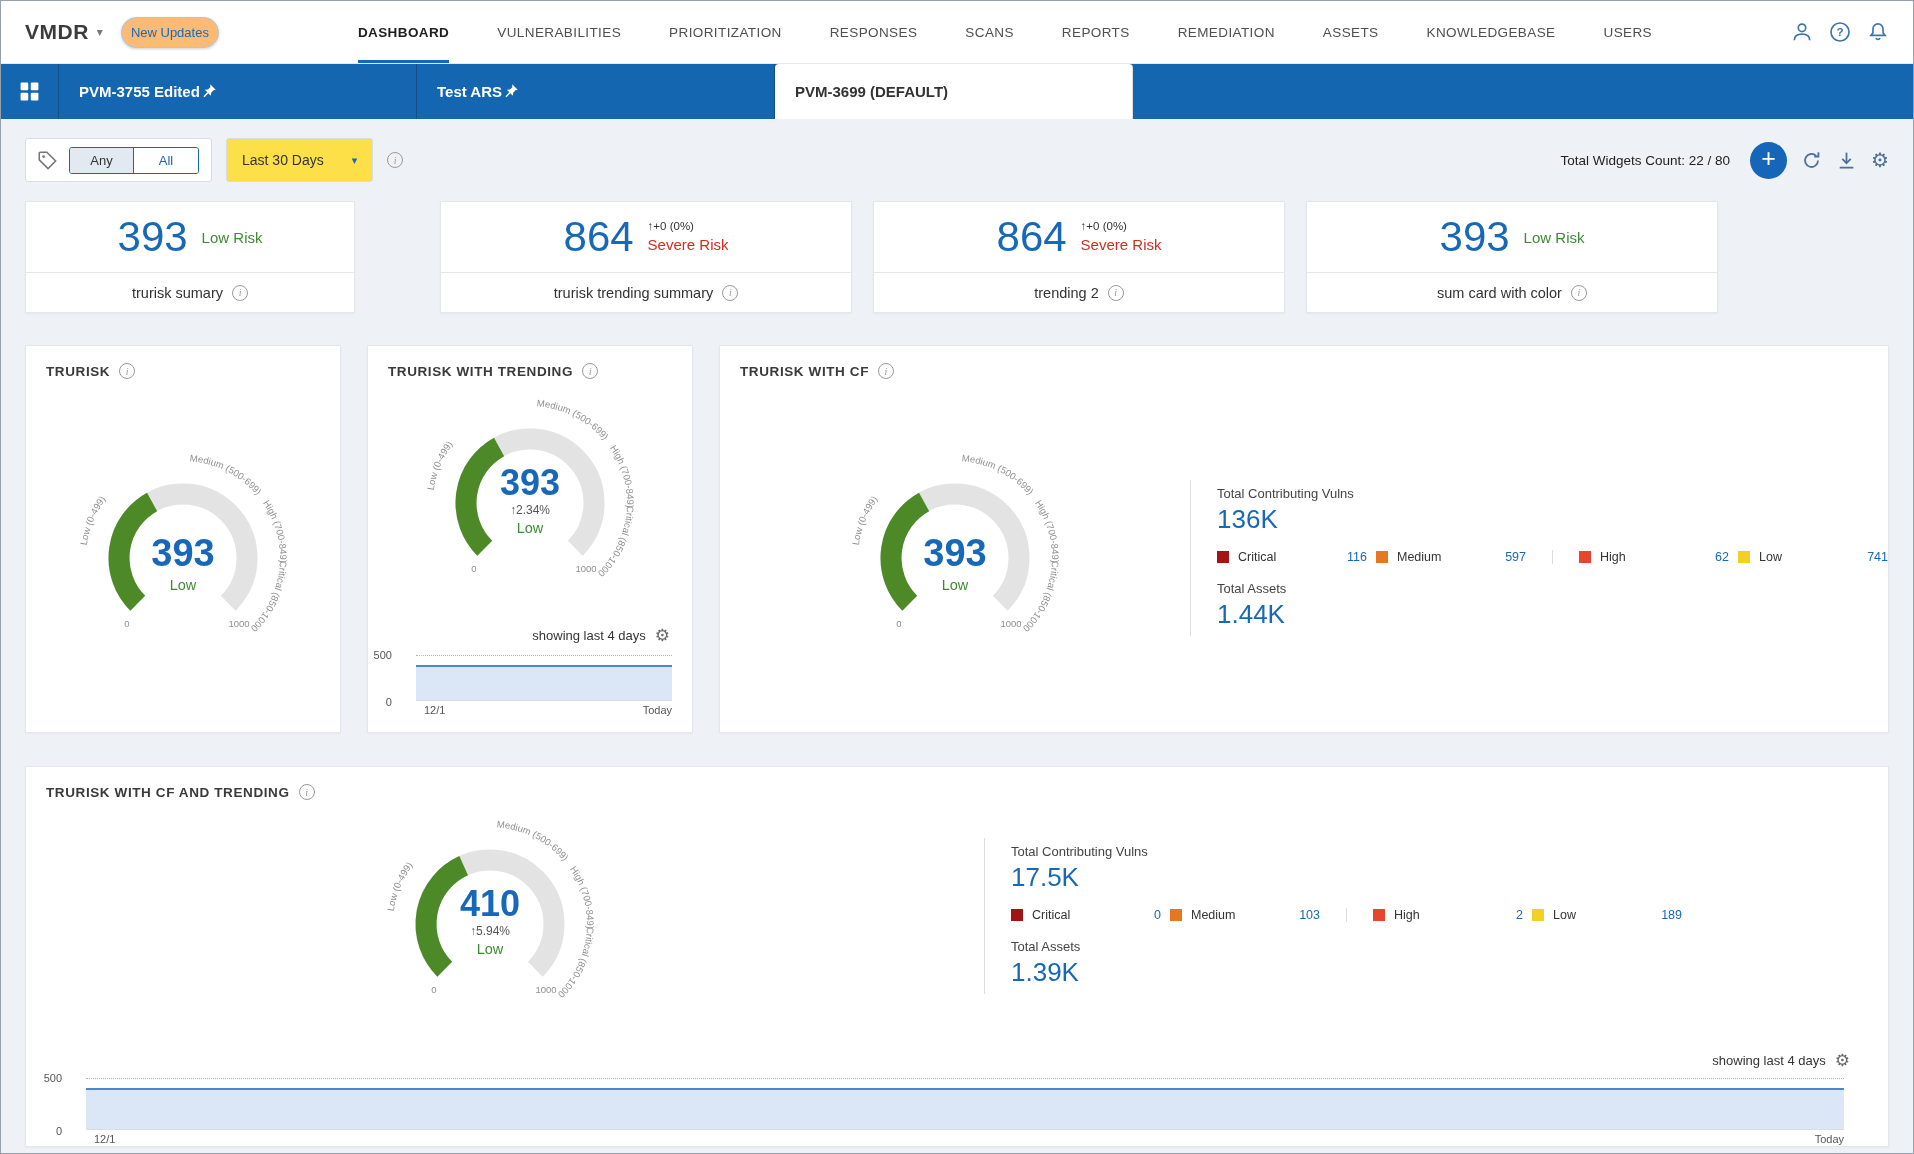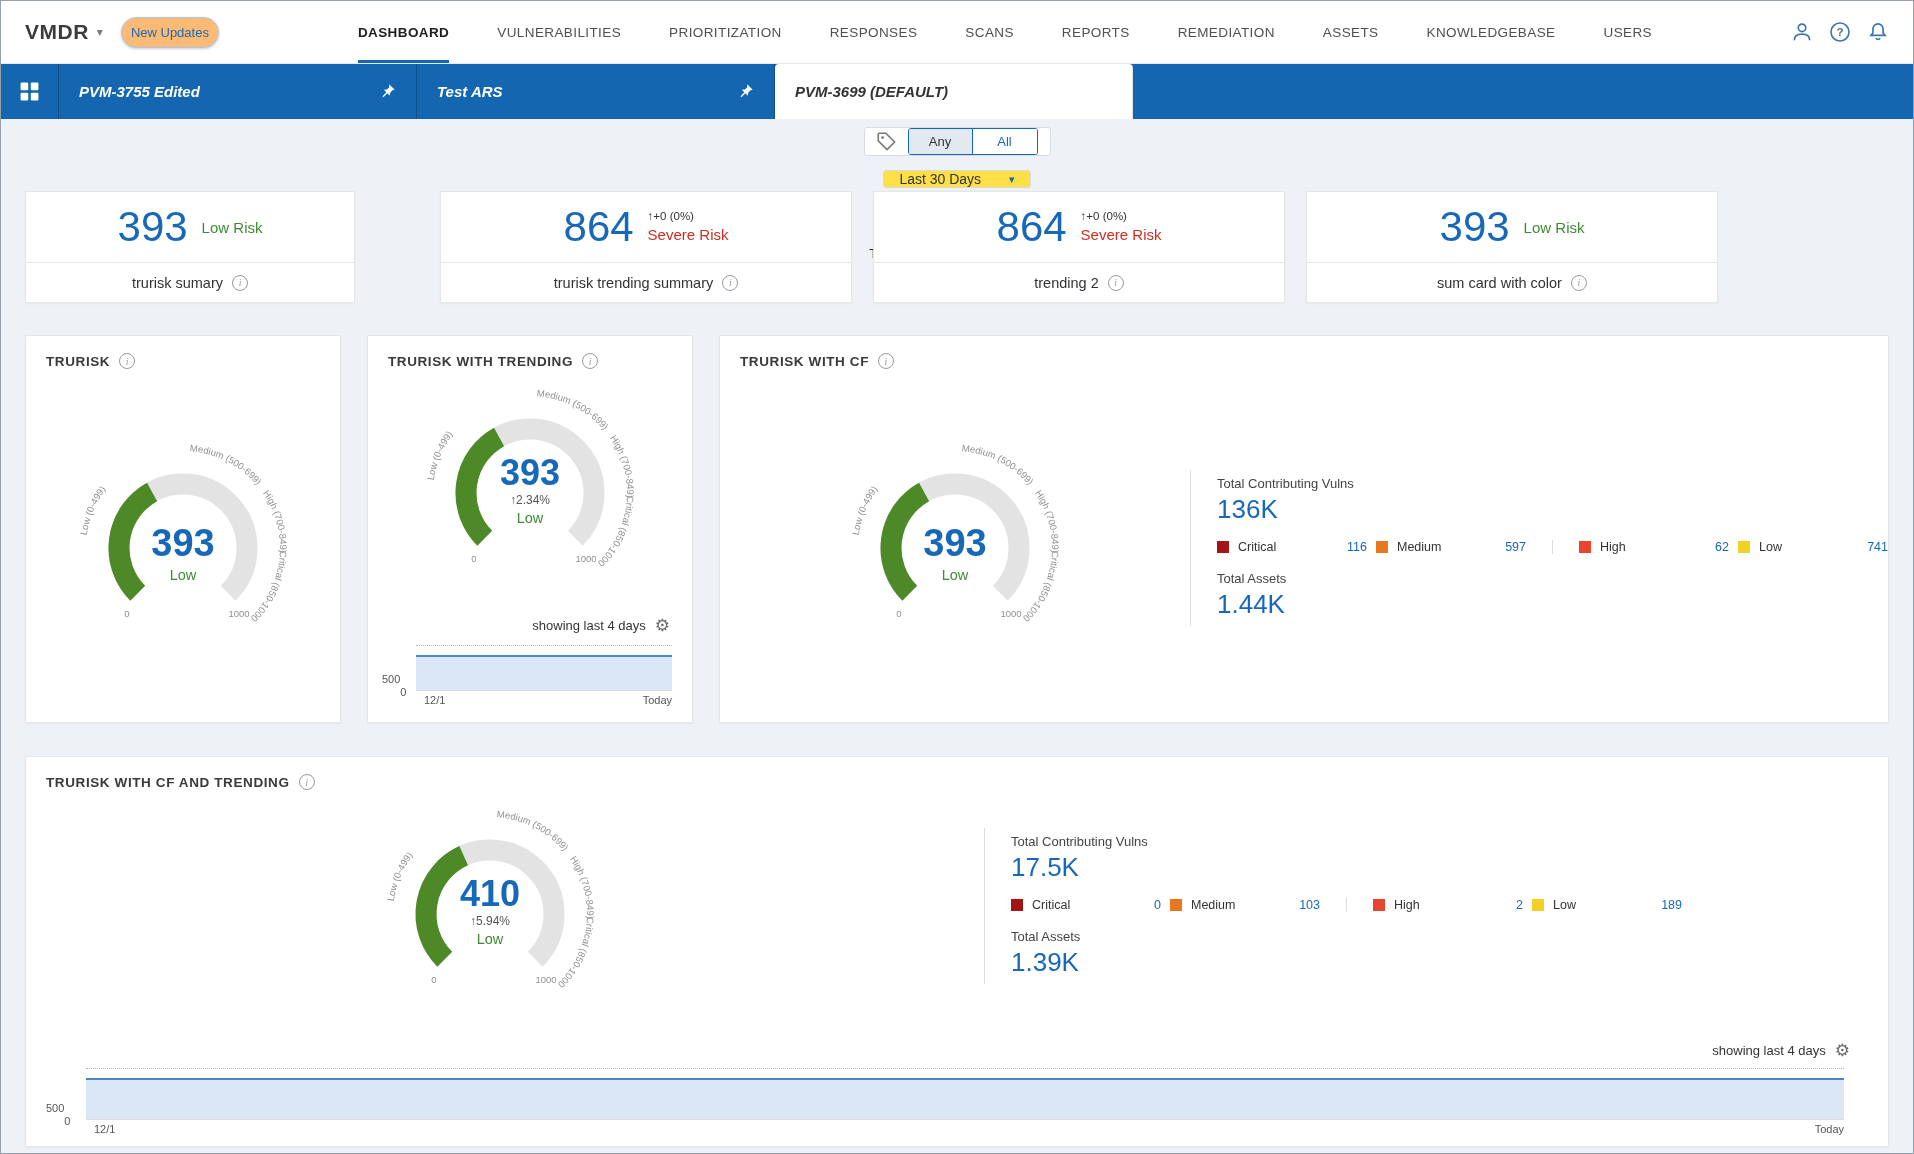--- a/index.html
+++ b/index.html
@@ -15,28 +15,28 @@
   .updates-pill{margin-left:18px;background:#fdba74;border:1px solid #a9c6e4;color:#1a6ab4;border-radius:16px;padding:7px 9px;font-size:13px;font-family:inherit;box-shadow:0 1px 3px rgba(0,0,0,.2);cursor:pointer;white-space:nowrap;}
   .nav{flex:1;display:flex;justify-content:center;gap:48px;height:100%;align-items:stretch;}
   .nav-item{font-size:13.5px;color:#4f4f4f;letter-spacing:.4px;display:flex;align-items:center;border-bottom:3px solid transparent;padding-top:3px;cursor:pointer;text-decoration:none;white-space:nowrap;}
   .nav-item.active{color:#1e1e1e;font-weight:bold;border-bottom-color:#1667b8;}
   .nav-icons{display:flex;gap:16px;align-items:center;}
   .nav-icons svg{cursor:pointer;}
 
   
   .tabbar{height:55px;background:#1566b0;display:flex;flex-shrink:0;}
   .grid-btn{width:58px;display:flex;align-items:center;justify-content:center;border-right:1px solid rgba(0,0,0,.22);cursor:pointer;flex-shrink:0;}
-  .dtab{width:358px;display:flex;align-items:center;justify-content:space-between;padding:0 20px;border-right:1px solid rgba(0,0,0,.22);cursor:pointer;flex-shrink:0;font-style:italic;}
+  .dtab{width:358px;display:flex;align-items:center;padding:0 20px;border-right:1px solid rgba(0,0,0,.22);cursor:pointer;flex-shrink:0;}
   .dtab .lbl{color:#fff;font-size:15px;font-weight:bold;white-space:nowrap;overflow:hidden;}
   .dtab.active{background:#fff;border-right:1px solid rgba(0,0,0,.12);border-radius:4px 4px 0 0;}
   .dtab.active .lbl{color:#333;}
   .pin-ic{flex-shrink:0;cursor:pointer;}
 
   
-  .toolbar{height:72px;display:flex;align-items:center;padding:8px 24px;gap:14px;flex-shrink:0;flex-direction:column;}
+  .toolbar{height:82px;display:flex;align-items:center;padding:8px 24px;gap:14px;flex-shrink:0;}
   .filter-box{background:#fff;border:1px solid #d8dce2;border-radius:3px;height:44px;display:flex;align-items:center;gap:12px;padding:0 12px;}
   .seg{display:flex;border:1px solid #1667b8;border-radius:3px;overflow:hidden;height:27px;}
   .seg-btn{width:64px;display:flex;align-items:center;justify-content:center;font-size:13px;cursor:pointer;}
   .seg-btn.sel{background:#e3e9f0;color:#333;border-right:1px solid #1667b8;}
   .seg-btn.unsel{background:#fff;color:#1667b8;}
   .date-box{background:#fde047;border:1px solid #d8dce2;border-radius:3px;height:44px;display:flex;align-items:center;padding:0 15px;font-size:14px;color:#333;gap:28px;cursor:pointer;}
   .date-chev{color:#1667b8;font-size:11px;}
   .toolbar-spacer{flex:1;}
   .widgets-count{font-size:13.5px;color:#222;margin-right:6px;}
   .add-btn{width:37px;height:37px;border-radius:50%;background:#1566b8;color:#fff;border:none;font-size:25px;line-height:1;display:flex;align-items:center;justify-content:center;cursor:pointer;padding-bottom:3px;}
@@ -69,21 +69,21 @@
   .widget-head{display:flex;align-items:center;gap:9px;padding:17px 20px 4px;}
   .widget-title{font-size:13.5px;font-weight:bold;color:#3a3a3a;letter-spacing:.6px;}
   .gauge{width:240px;height:240px;flex-shrink:0;}
   .center-fill{flex:1;display:flex;align-items:center;justify-content:center;}
   .gauge-wrap{display:flex;justify-content:center;}
 
   .showing-row{display:flex;justify-content:flex-end;align-items:center;gap:9px;padding:0 22px;font-size:13px;color:#333;height:24px;}
   .gear-ic{font-size:17px;color:#6b6b6b;cursor:pointer;line-height:1;}
 
   .trend{display:flex;padding:8px 20px 0 14px;}
-  .trend-yaxis{width:34px;display:flex;flex-direction:row;justify-content:space-between;align-items:flex-end;padding-right:24px;font-size:11px;color:#555;}
+  .trend-yaxis{width:34px;display:flex;flex-direction:column;justify-content:space-between;align-items:flex-end;padding-right:24px;font-size:11px;color:#555;}
   .trend-yaxis span:first-child{transform:translateY(-6px);}
   .trend-yaxis span:last-child{transform:translateY(7px);}
   .trend-plot{flex:1;position:relative;border-top:1px dotted #b5b5b5;border-bottom:1px solid #dcdcdc;height:46px;}
   .trend-area{position:absolute;bottom:0;left:0;right:0;}
   .trend-xlabels{display:flex;justify-content:space-between;padding:3px 20px 0 56px;font-size:11px;color:#555;}
 
   .w3-body{display:flex;flex:1;align-items:center;}
   .w3-gauge{width:470px;display:flex;justify-content:center;flex-shrink:0;}
   .cf-stats{border-left:1px solid #ddd;padding:6px 0 6px 26px;}
   .cf-label{font-size:13px;color:#444;margin-bottom:3px;}

